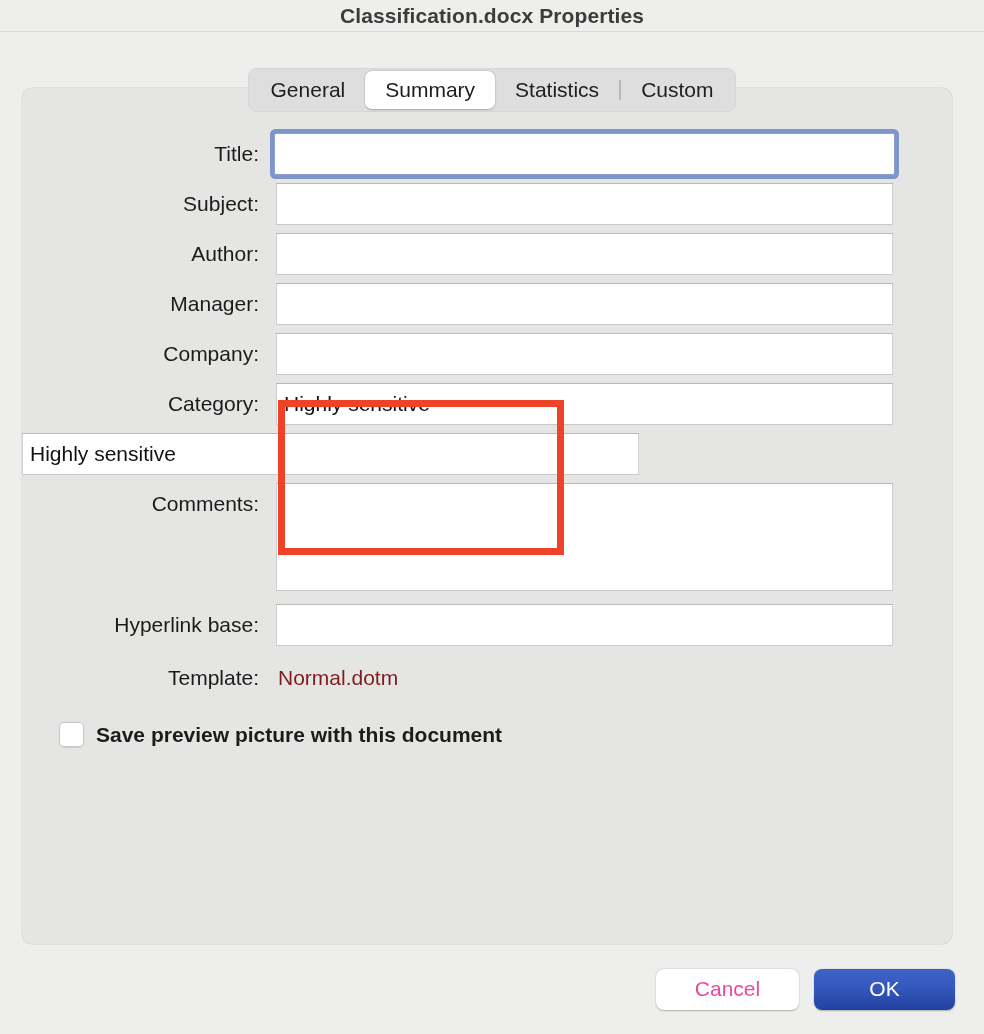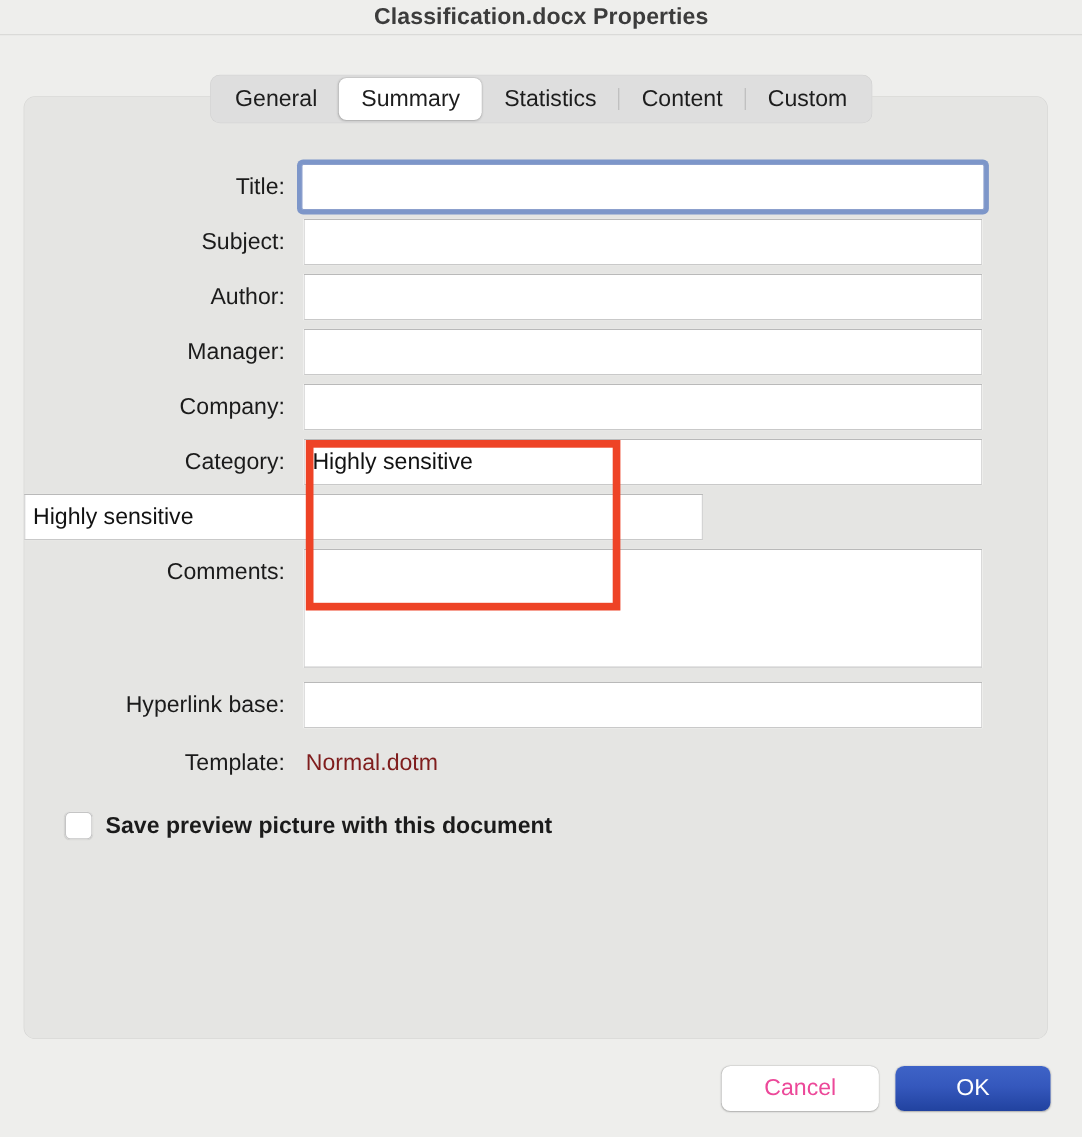--- a/index.html
+++ b/index.html
@@ -85,21 +85,21 @@
     width: 930px;
     height: 856px;
     background: #e5e5e3;
     border-radius: 10px;
     box-shadow: 0 0 0 0.5px #d3d3d1;
   }
 
   .form {
     position: absolute;
     left: 0;
-    top: 16px;
+    top: 0;
     width: 100%;
     padding-top: 45px;
   }
 
   .row {
     display: flex;
     align-items: flex-start;
     margin-bottom: 8px;
     height: 42px;
   }
@@ -230,21 +230,20 @@
 <div class="titlebar">
   <div class="titlebar-text">Classification.docx Properties</div>
 </div>
 
 <div class="tabbar-wrap">
   <div class="tabbar">
     <div class="tab">General</div>
     <div class="tab active">Summary</div>
     <div class="tab">Statistics</div>
     <div class="tab-sep"></div>
-    <div class="tab">Content</div>
     <div class="tab-sep"></div>
     <div class="tab">Custom</div>
   </div>
 </div>
 
 <div class="panel">
   <div class="form">
 
     <div class="row">
       <div class="label">Title:</div>

